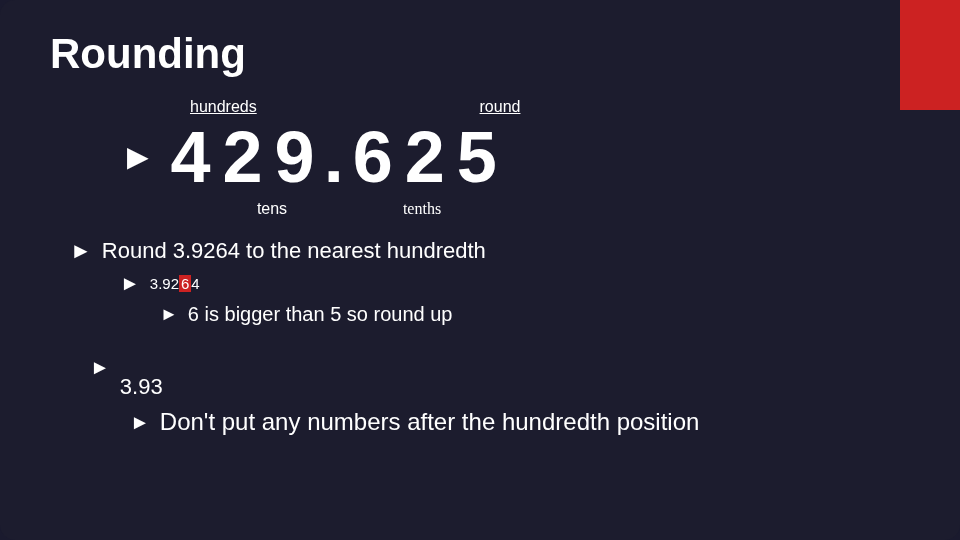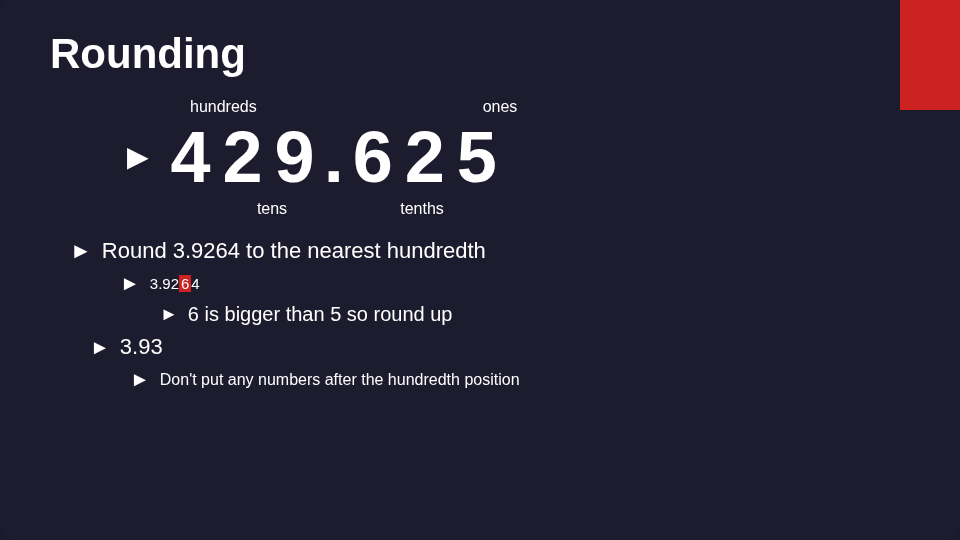--- a/index.html
+++ b/index.html
@@ -44,20 +44,21 @@
     .place-value-section {
       margin-left: 40px;
       margin-bottom: 15px;
     }
 
     .place-labels-row {
       display: flex;
       align-items: flex-end;
       margin-bottom: 0px;
       margin-left: 100px;
+      text-decoration: underline;
     }
 
     .place-label {
       font-size: 16px;
       color: #ffffff;
       text-align: center;
     }
 
     .hundreds-label {
       width: 80px;
@@ -204,36 +205,37 @@
 
     .final-bullet-arrow {
       font-size: 20px;
       color: #ffffff;
       margin-right: 10px;
     }
 
     .final-bullet-text {
       font-size: 22px;
       color: #ffffff;
+      margin-top: 40px;
     }
 
     .dont-bullet {
       display: flex;
       align-items: center;
       margin-left: 60px;
     }
 
     .dont-bullet-arrow {
       font-size: 20px;
       color: #ffffff;
       margin-right: 10px;
     }
 
     .dont-bullet-text {
-      font-size: 16px;
+      font-size: 24px;
       color: #ffffff;
     }
 
     
     .num-char {
       display: inline-block;
       width: 52px;
       text-align: center;
     }
   </style>
@@ -244,42 +246,42 @@
 
   <div class="red-square"></div>
 
   <div class="title">Rounding</div>
 
   <div class="place-value-section">
 
     <div class="place-labels-row">
       <div class="place-label hundreds-label">hundreds</div>
       <div style="width:160px;"></div>
-      <div class="place-label ones-label">ones</div>
+      <div class="place-label ones-label">round</div>
       <div style="width:10px;"></div>
     </div>
 
     <div class="number-row">
       <span class="arrow-icon">►</span>
       <div class="number-display">
         <span class="num-char">4</span>
         <span class="num-char">2</span>
         <span class="num-char">9</span>
         <span class="decimal-point">.</span>
         <span class="num-char">6</span>
         <span class="num-char">2</span>
         <span class="num-char">5</span>
       </div>
     </div>
 
     <div class="sub-labels-row">
       <div style="width:52px;"></div>
       <div class="sub-label tens-sub">tens</div>
       <div style="width:52px;"></div>
-      <div class="sub-label" style="width:80px; text-align:center; margin-left:18px;">tenths</div>
+      <div class="sub-label" style="width:80px; text-align:center; margin-left:18px;font-family:Liberation Serif, serif;">tenths</div>
     </div>
 
   </div>
 
   <div class="content-section">
 
     <div class="bullet-line">
       <span class="bullet-arrow">►</span>
       <span class="bullet-text">Round 3.9264 to the nearest hundredth</span>
     </div>

